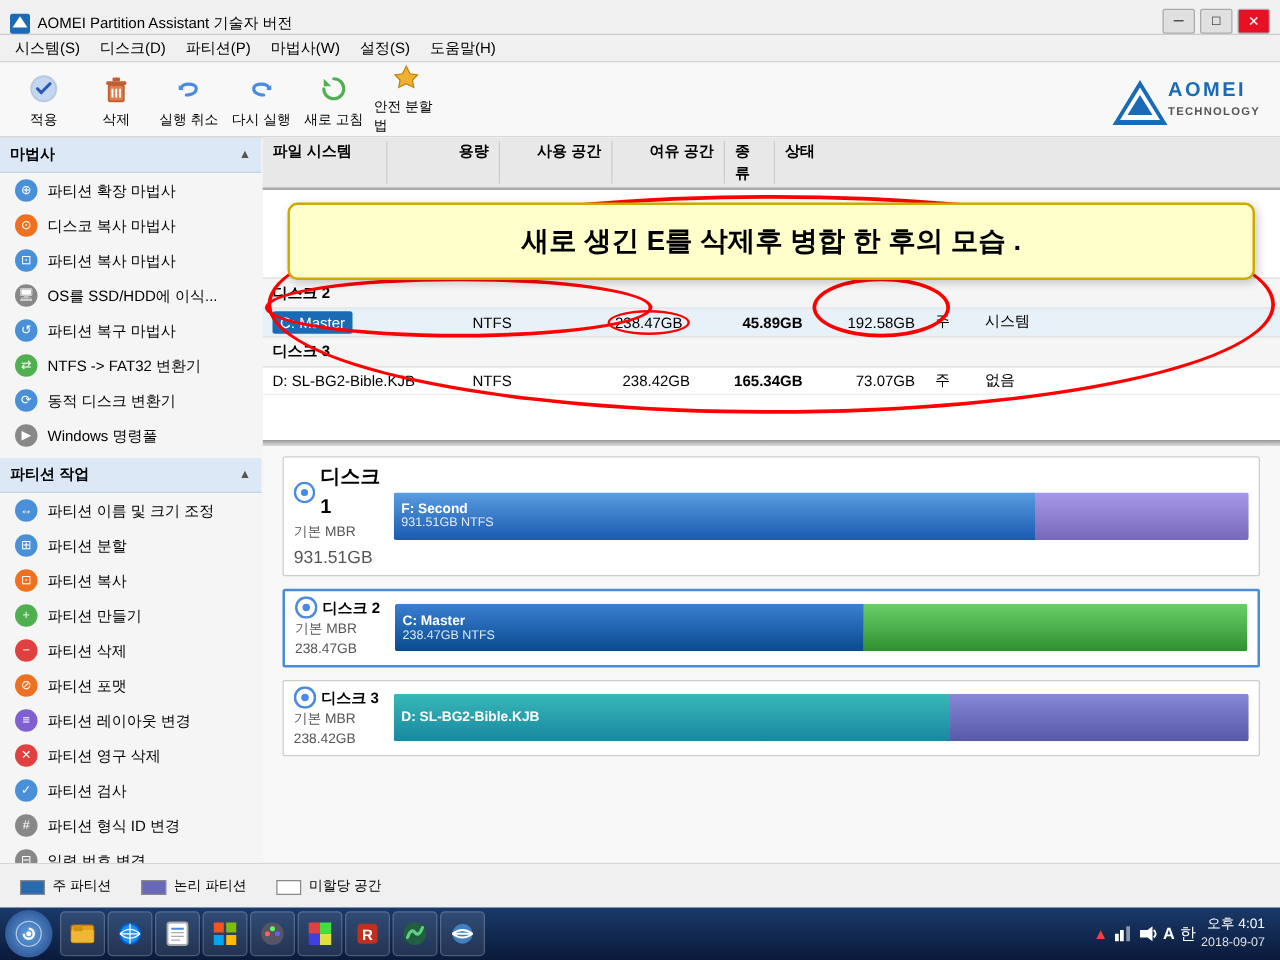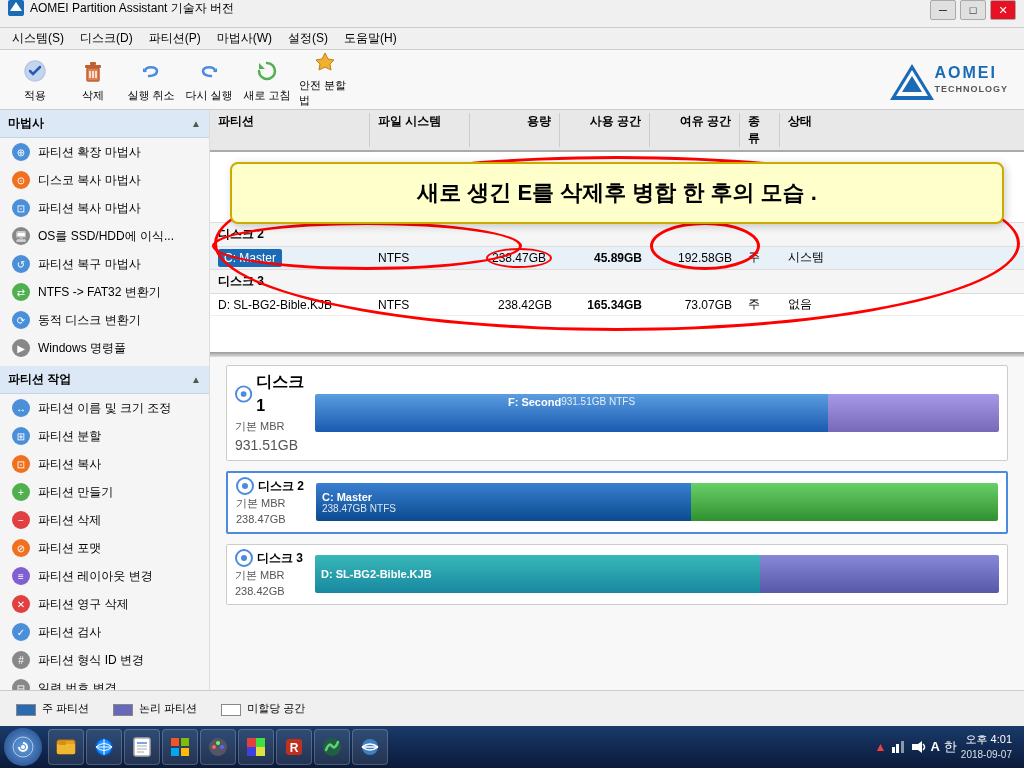--- a/index.html
+++ b/index.html
@@ -1,19 +1,19 @@
 <!DOCTYPE html>
 <html><head>
   <meta charset="utf-8">
   <style>
     * { margin: 0; padding: 0; box-sizing: border-box; }
     body { width: 1024px; height: 768px; font-family: 'Malgun Gothic', '맑은 고딕', Arial, sans-serif; font-size: 12px; background: #f0f0f0; overflow: hidden; }
 
     
-    #title-bar { background: #f0f0f0; height: 28px; display: flex; align-items: flex-start; padding: 0 8px; border-bottom: 1px solid #ccc; }
+    #title-bar { background: #f0f0f0; height: 28px; display: flex; align-items: flex-end; padding: 0 8px; border-bottom: 1px solid #ccc; }
     #title-bar .app-icon { width: 16px; height: 16px; background: #1a6ab5; border-radius: 2px; margin-right: 6px; display: flex; align-items: center; justify-content: center; }
     #title-bar .title-text { font-size: 12px; color: #000; flex: 1; }
     #title-bar .win-controls { display: flex; gap: 4px; }
     #title-bar .win-btn { width: 26px; height: 20px; border: 1px solid #aaa; background: #e0e0e0; cursor: pointer; display: flex; align-items: center; justify-content: center; font-size: 11px; border-radius: 2px; }
     #title-bar .win-btn.close { background: #e81123; color: white; }
 
     
     #menu-bar { height: 22px; background: #f0f0f0; display: flex; align-items: center; padding: 0 4px; border-bottom: 1px solid #ccc; }
     .menu-item { padding: 2px 8px; cursor: pointer; font-size: 12px; }
 
@@ -292,21 +292,20 @@
         <div class="sidebar-icon icon-gray">⊟</div>
         <span>일련 번호 변경</span>
       </div>
 
     </div>
   </div>
 
   <div id="content">
 
     <div id="table-header">
-      <div class="th-partition">파티션</div>
       <div class="th-filesystem">파일 시스템</div>
       <div class="th-capacity">용량</div>
       <div class="th-used">사용 공간</div>
       <div class="th-unused">여유 공간</div>
       <div class="th-type">종류</div>
       <div class="th-status">상태</div>
     </div>
 
     <div id="table-scroll" style="position:relative;">
 
@@ -363,21 +362,21 @@
                 <circle cx="9" cy="9" r="8" fill="none" stroke="#4a8ae0" stroke-width="2"></circle>
                 <circle cx="9" cy="9" r="3" fill="#4a8ae0"></circle>
               </svg>
             <span style="font-weight:bold;font-size:16px;">디스크 1</span>
           </div>
           <div style="font-size:11px;color:#555;">기본 MBR</div>
           <div style="font-size:14px;color:#555;">931.51GB</div>
         </div>
         <div class="disk-bar-area">
           <div class="disk-bar">
-            <div style="width:75%;background:linear-gradient(180deg,#5a9de0,#1a5ab0);height:100%;position:relative;display:flex;flex-direction:row;justify-content:center;padding:2px 6px;">
+            <div style="width:75%;background:linear-gradient(180deg,#5a9de0,#1a5ab0);height:100%;position:relative;display:flex;flex-direction:column;justify-content:center;padding:2px 6px;">
               <div style="color:white;font-size:11px;font-weight:bold;">F: Second</div>
               <div style="color:rgba(255,255,255,0.85);font-size:10px;">931.51GB NTFS</div>
             </div>
             <div style="width:25%;background:linear-gradient(180deg,#a898e8,#7868b8);height:100%;"></div>
           </div>
         </div>
       </div>
 
       <div class="disk-visual-row" style="border:2px solid #4a8ae0;">
         <div class="disk-info">

